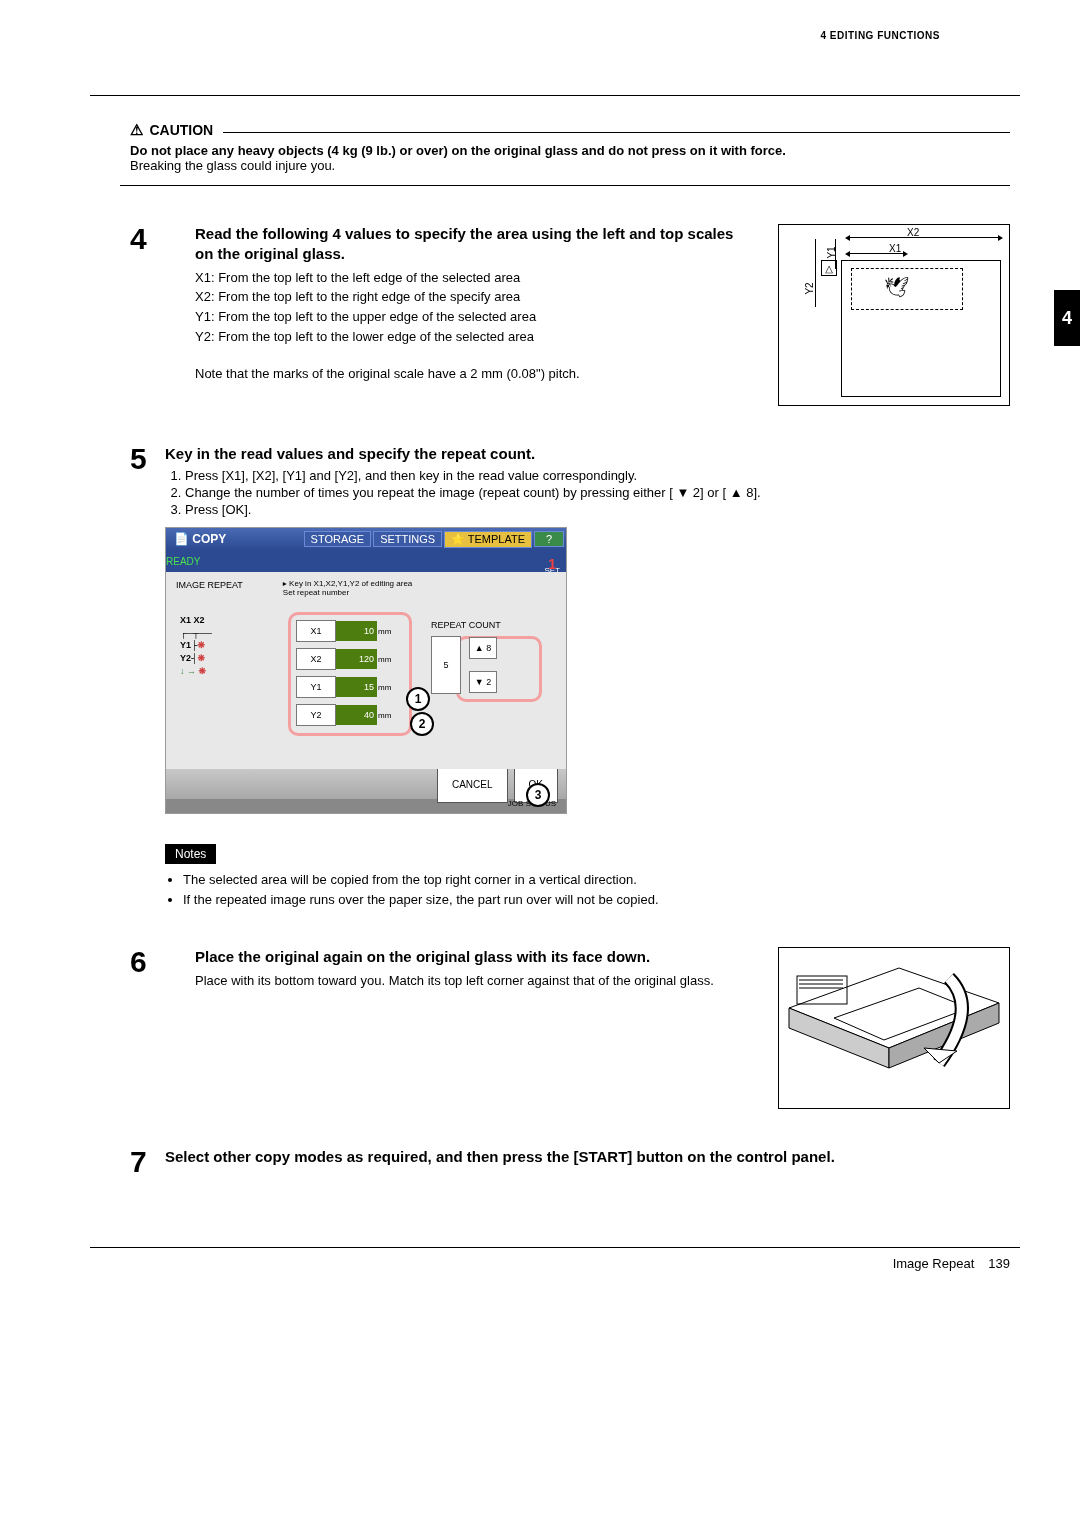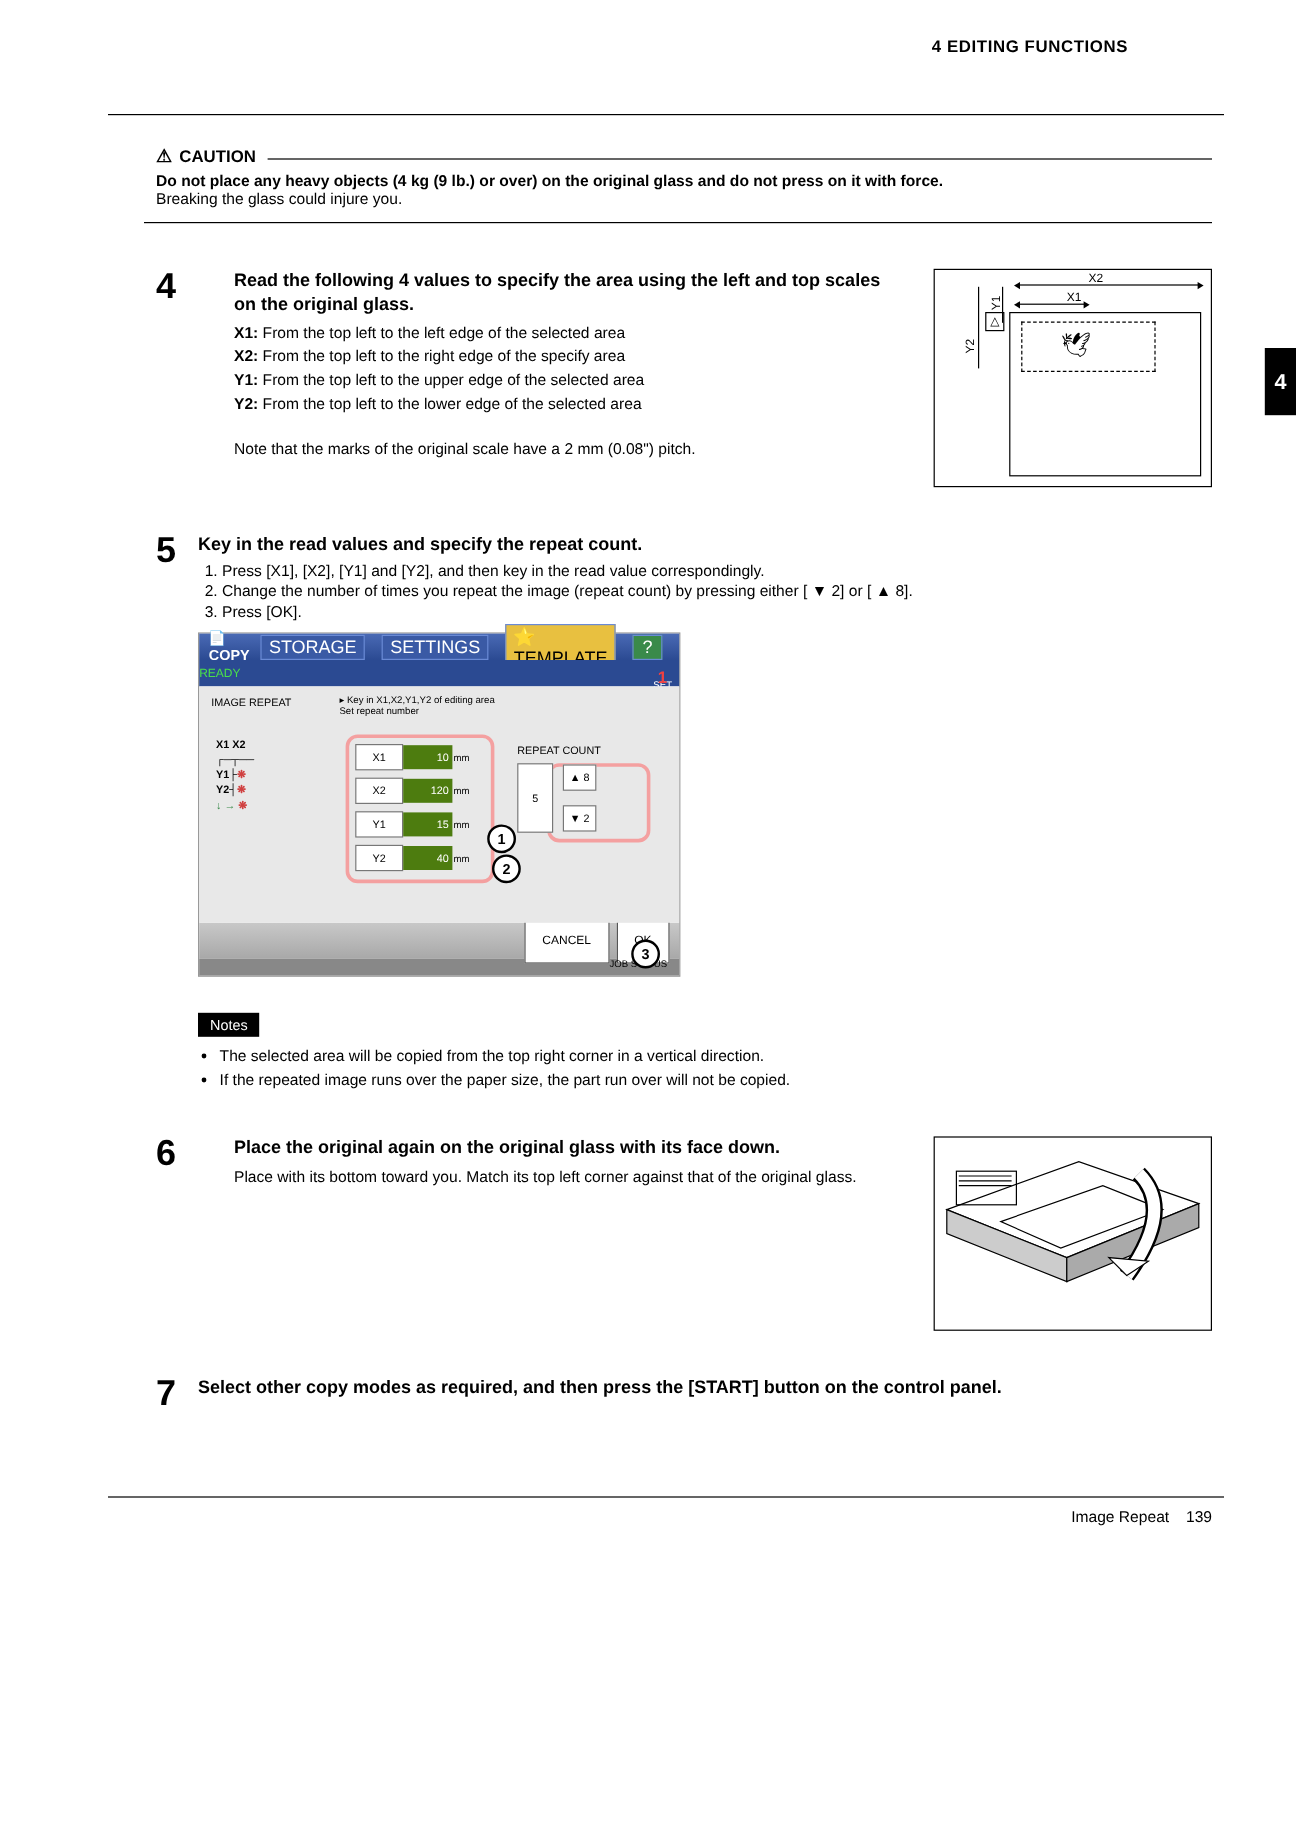--- a/index.html
+++ b/index.html
@@ -13,21 +13,21 @@
   .page {
     padding: 30px 70px 40px 130px;
     position: relative;
     min-height: 1460px;
     box-sizing: border-box;
   }
   .header-right {
     position: absolute;
     top: 30px;
     right: 140px;
-    font-size: 14px;
+    font-size: 10px;
     font-weight: bold;
     letter-spacing: 0.5px;
   }
   .top-rule {
     border-top: 1.5px solid #000;
     margin-top: 65px;
     margin-left: -40px;
     margin-right: -10px;
   }
   .side-tab {
@@ -102,21 +102,21 @@
     line-height: 1.45;
   }
   .step-list {
     margin: 4px 0 0 0;
     padding-left: 20px;
   }
   .step-list li {
     margin-bottom: 2px;
   }
   .indent-list .row { margin-bottom: 1px; }
-  .indent-list .row b { font-weight: bold; }
+  .indent-list .row b { font-weight: normal; }
   .two-col {
     display: flex;
     gap: 30px;
   }
   .two-col .left { flex: 1; }
   .two-col .right { flex-shrink: 0; }
   
   .diag4 {
     width: 230px;
     height: 180px;
@@ -147,21 +147,21 @@
     margin-top: 10px;
   }
   .shot5 .titlebar {
     display:flex; align-items:center;
     background: linear-gradient(#4a6ab5,#2b4a92);
     height: 22px;
     color:#fff;
   }
   .shot5 .titlebar .copy { font-weight:bold; padding:0 8px; font-size:12px;}
   .shot5 .titlebar .sp { flex:1;}
-  .shot5 .titlebar .btn { background:#3a5aa5; border:1px solid #6a8ad5; color:#fff; padding:1px 6px; margin-right:14px; font-size:15px;}
+  .shot5 .titlebar .btn { background:#3a5aa5; border:1px solid #6a8ad5; color:#fff; padding:1px 6px; margin-right:2px; font-size:11px;}
   .shot5 .titlebar .tpl { background:#e8c040; color:#000;}
   .shot5 .titlebar .q { background:#3a8a4a; width:16px; text-align:center;}
   .shot5 .readybar { background:#2b4a92; color:#4ae04a; height:22px; display:flex; align-items:center; font-size:10px; position:relative;}
   .shot5 .readybar .set { position:absolute; right:6px; top:16px; color:#fff; font-size:8px;}
   .shot5 .readybar .one { position:absolute; right:10px; bottom:0; color:#f04040; font-size:14px; font-weight:bold;}
   .shot5 .main { background:#e8e8e8; padding:8px 10px 14px 10px; position:relative; height:175px;}
   .shot5 .main .label { font-size:9px; display:flex; gap:40px;}
   .shot5 .main .label .l2 { font-size:8px; line-height:1.1;}
   .shot5 .diagram-small { position:absolute; left:14px; top:42px; font-size:9px;}
   .shot5 .diagram-small div { line-height:1.4;font-weight:bold;}

